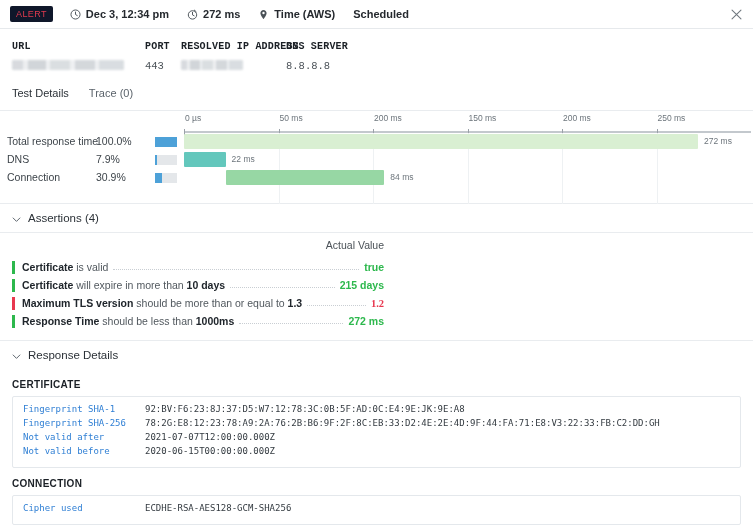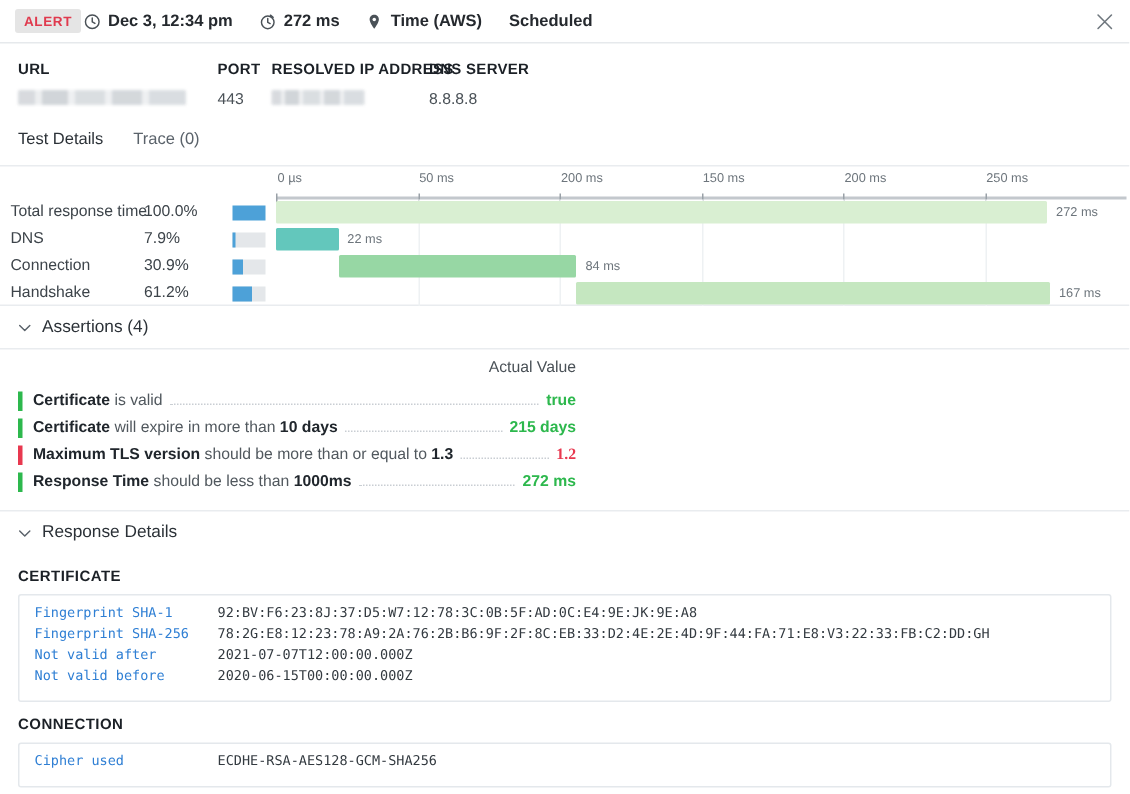--- a/index.html
+++ b/index.html
@@ -15,40 +15,40 @@
 
   
   .topbar {
     height: 29px;
     display: flex; align-items: center;
     padding: 0 10px;
     border-bottom: 1px solid #e6e9ec;
     position: relative;
   }
   .alert-badge {
-    background: #e5e5e5; color: #e03a4e;
-    font-size: 9px; font-weight: bold; letter-spacing: .4px;
-    padding: 3px 6px; border-radius: 2px; margin-right: 2px;
+    background: #0f172a; color: #e03a4e;
+    font-size: 9px; font-weight: normal; letter-spacing: .4px;
+    padding: 3px 6px; border-radius: 2px; margin-right: 17px;
   }
   .meta-item {
     display: flex; align-items: center; gap: 5px;
     font-size: 11px; font-weight: bold; color: #25292e;
     margin-right: 18px;
   }
   .meta-item.plain { font-weight: bold; }
   .meta-ico { width: 11px; height: 11px; flex: 0 0 11px; display:block; }
   .close-btn {
     position: absolute; right: 8px; top: 50%; transform: translateY(-50%);
     width: 18px; height: 18px; cursor: pointer;
     display: flex; align-items: center; justify-content: center;
   }
   .close-btn svg { width: 13px; height: 13px; }
 
   
-  .urlstrip { display: flex; padding: 12px 12px 0 12px; }
+  .urlstrip { display: flex; padding: 12px 12px 0 12px; font-family: Liberation Mono, monospace; }
   .col { margin-right: 0; }
   .col-url { width: 133px; }
   .col-port { width: 36px; }
   .col-ip { width: 105px; }
   .col-dns { width: 150px; }
   .col-label {
     font-size: 10px; font-weight: bold; color: #1b2026;
     letter-spacing: .2px; margin-bottom: 8px; white-space: nowrap;
   }
   .col-value { font-size: 10.5px; color: #4a5157; }
@@ -283,29 +283,20 @@
         </div>
         <div class="trow">
           <div class="rlabel">Connection</div>
           <div class="rpct">30.9%</div>
           <div class="pctbar">
             <i style="width: 30.9%;"></i>
           </div>
           <div class="bar" style="left: 225.58px; width: 158.76px; background: rgb(151, 215, 164);"></div>
           <div class="bar-val" style="left: 390.34px;">84 ms</div>
         </div>
-        <div class="trow">
-          <div class="rlabel">Handshake</div>
-          <div class="rpct">61.2%</div>
-          <div class="pctbar">
-            <i style="width: 61.2%;"></i>
-          </div>
-          <div class="bar" style="left: 384.34px; width: 315.63px; background: rgb(197, 231, 192);"></div>
-          <div class="bar-val" style="left: 705.97px;">167 ms</div>
-        </div>
       </div>
   </div>
 
   <div class="section-head">
     <span class="chev">
       <svg viewBox="0 0 12 12">
           <path d="M1.5 4L6 8.5 10.5 4" fill="none" stroke="#5b636b" stroke-width="1.3" stroke-linecap="round" stroke-linejoin="round"></path>
         </svg>
     </span>
     <span>Assertions (4)</span>

